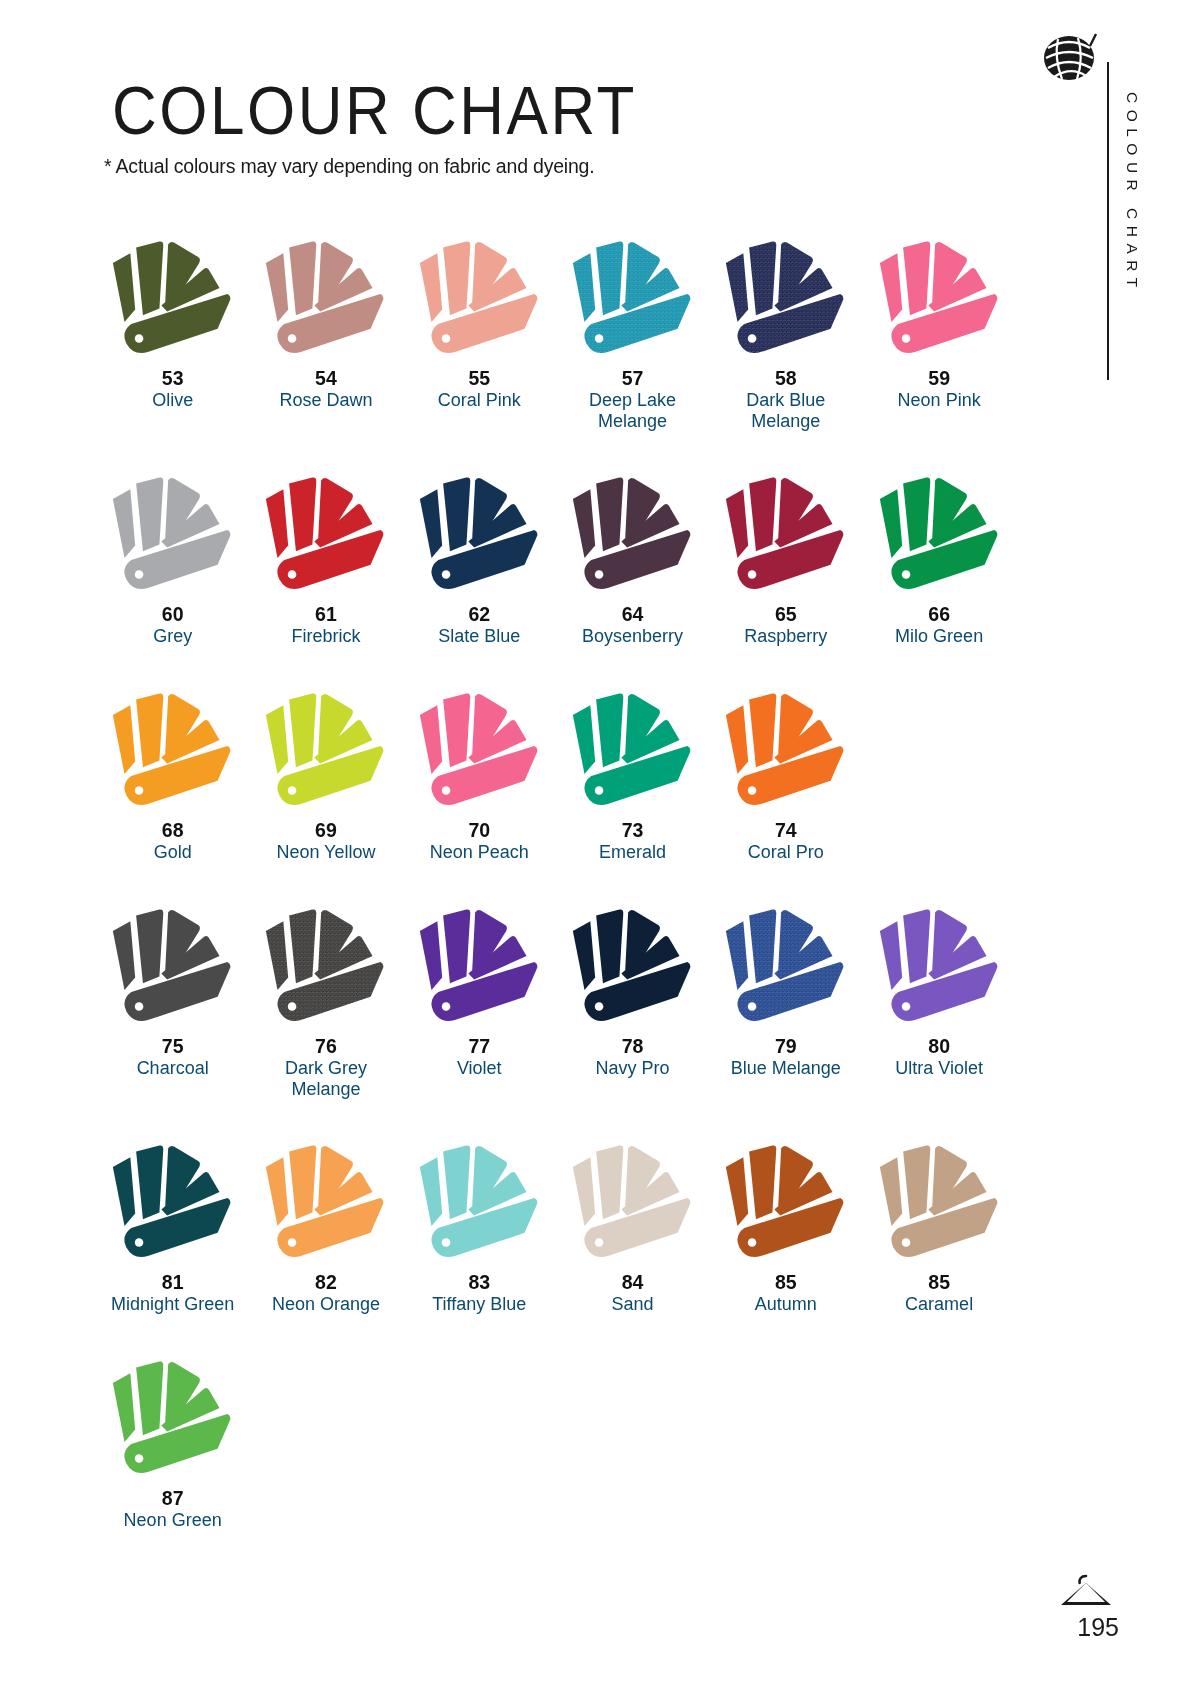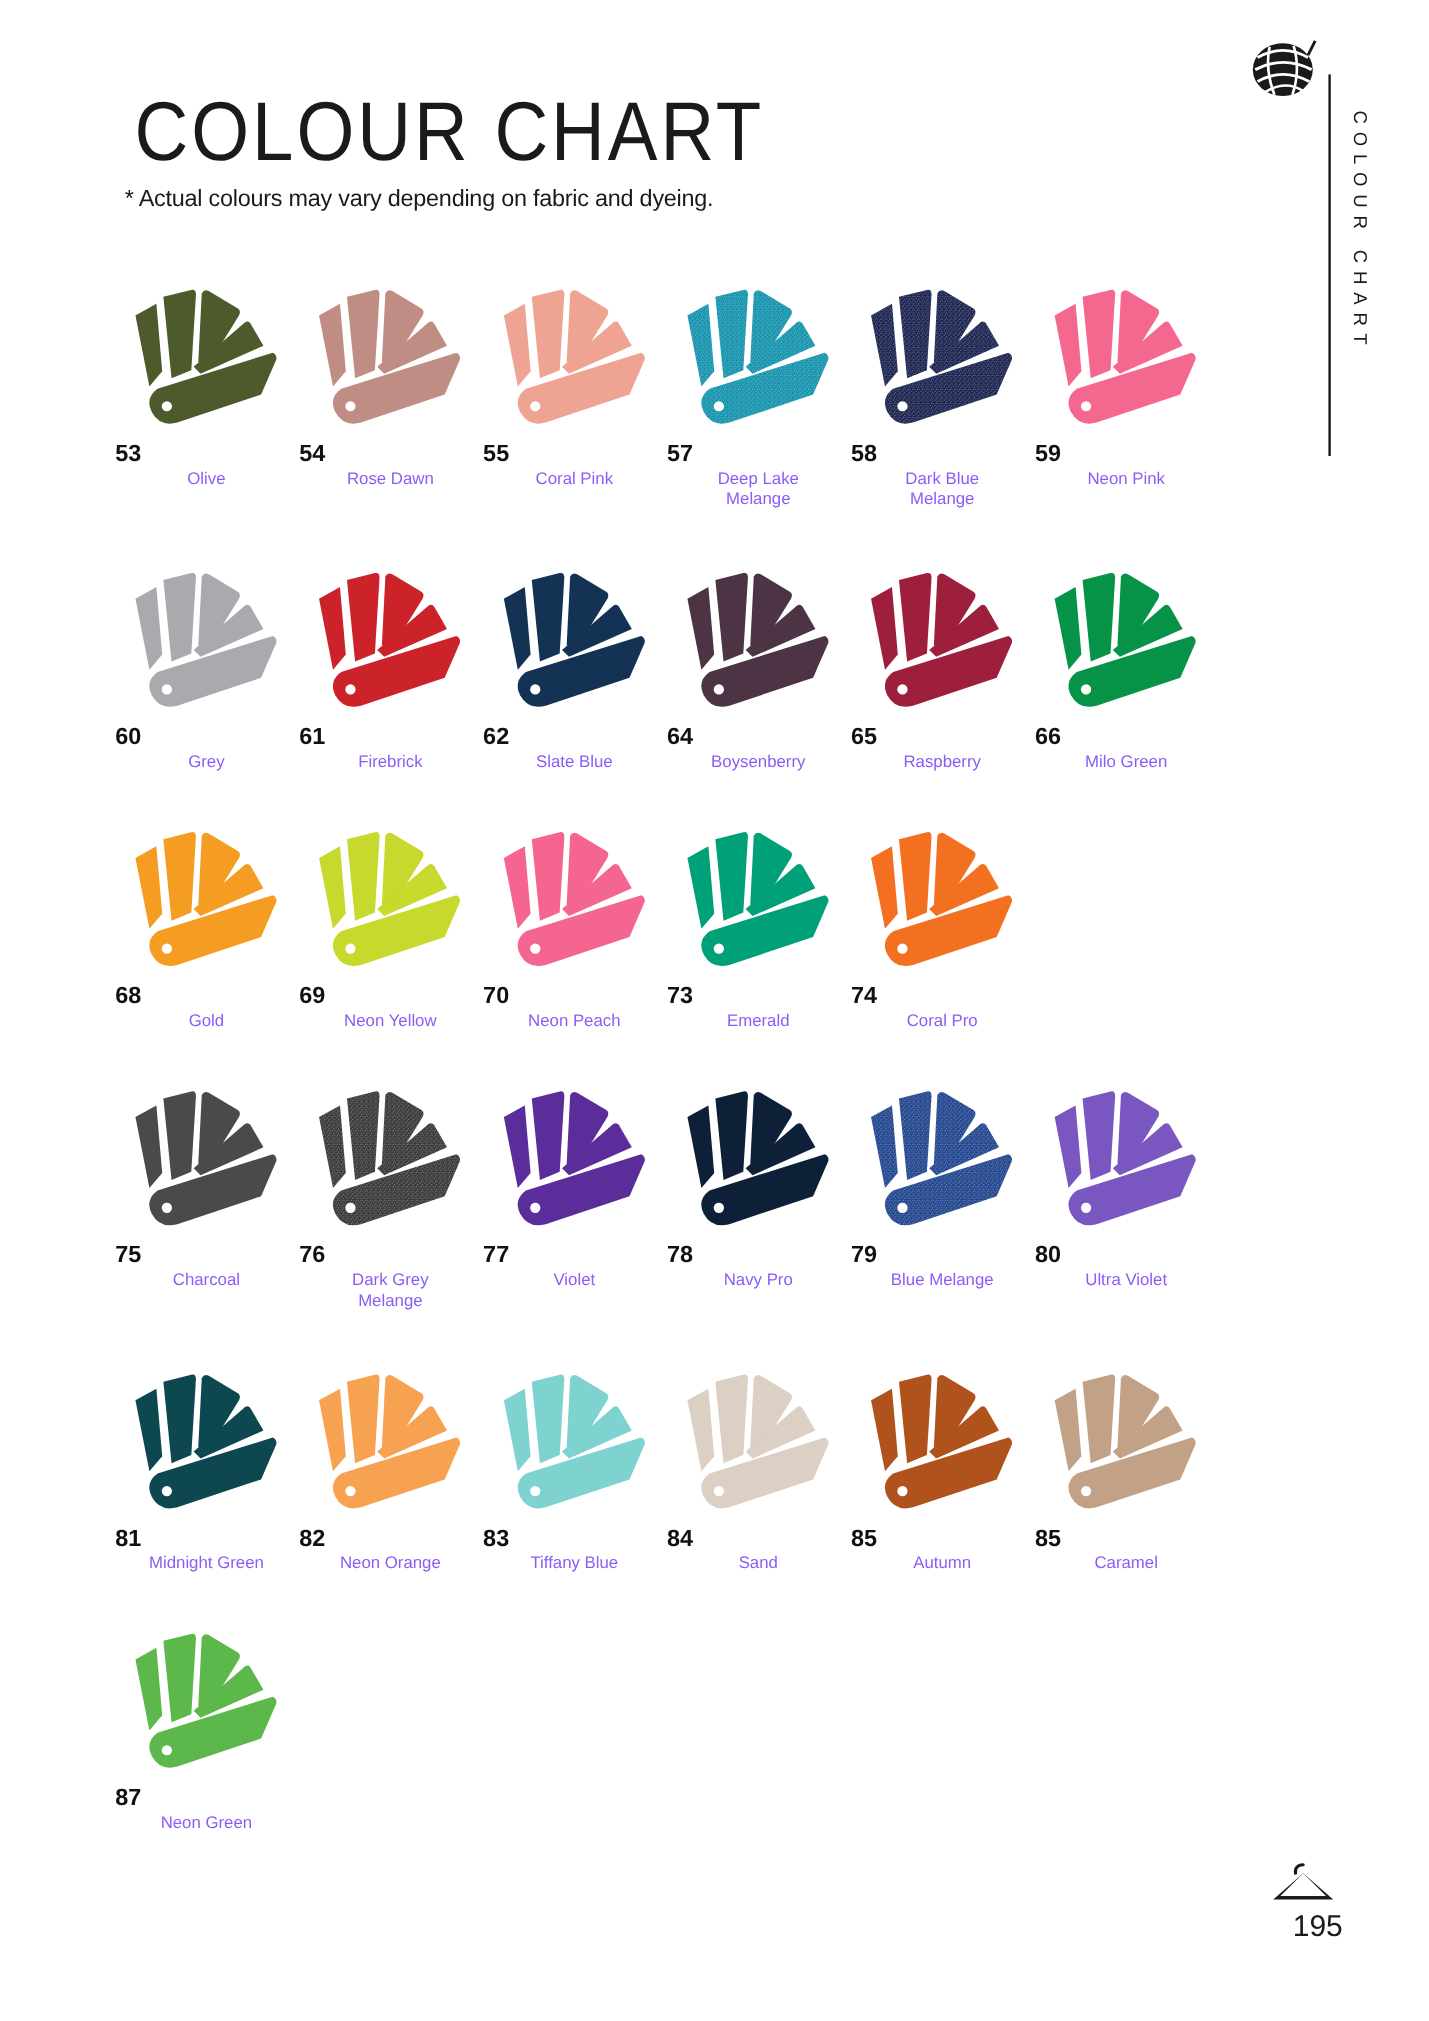--- a/index.html
+++ b/index.html
@@ -46,56 +46,56 @@
   .side-label{
     position:absolute;right:50px;top:92px;
     writing-mode:vertical-rl;
     font-size:15.5px;letter-spacing:6.5px;
     font-weight:400;color:#1a1a1a;
     white-space:nowrap;
   }
   .yarn-icon{position:absolute;right:74px;top:32px;width:62px;height:52px;}
 
   
-  .footer{position:absolute;right:36px;bottom:42px;width:90px;height:72px;}
+  .footer{position:absolute;right:36px;bottom:20px;width:90px;height:72px;}
   .hanger-icon{position:absolute;right:40px;bottom:52px;width:58px;height:40px;}
   .page-number{
     position:absolute;right:36px;bottom:22px;
     font-size:25px;color:#1a1a1a;font-weight:400;
     letter-spacing:0px;
   }
 
   
   .grid{
     position:absolute;left:96px;top:228px;
     width:920px;
   }
   .row{
     display:flex;
     width:920px;
     align-items:flex-start;
   }
   .cell{
     width:153.3px;
-    display:flex;flex-direction:column;
+    display:flex;flex-direction:column;align-items:center;
     position:relative;
   }
   .swatch-wrap{
     width:153px;height:135px;
     position:relative;
     display:flex;align-items:flex-start;justify-content:center;
   }
   .swatch{width:143px;height:128px;display:block;}
   .code{
     font-size:19.5px;font-weight:bold;
     color:#111;margin-top:4px;line-height:1.15;
     letter-spacing:0px;
   }
   .cname{
-    font-size:14px;font-weight:400;color:#8b5cf6;
+    font-size:18px;font-weight:400;color:#0c4a6e;
     line-height:1.16;text-align:center;margin-top:1px;
     max-width:152px;
   }
   .r1{height:236px;}
   .r2{height:216px;}
   .r3{height:216px;}
   .r4{height:236px;}
   .r5{height:216px;}
   .r6{height:216px;}
 </style>

